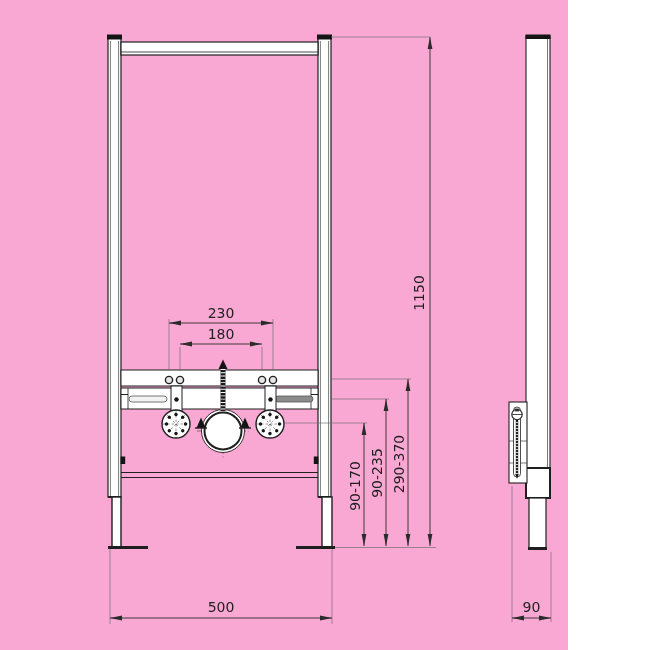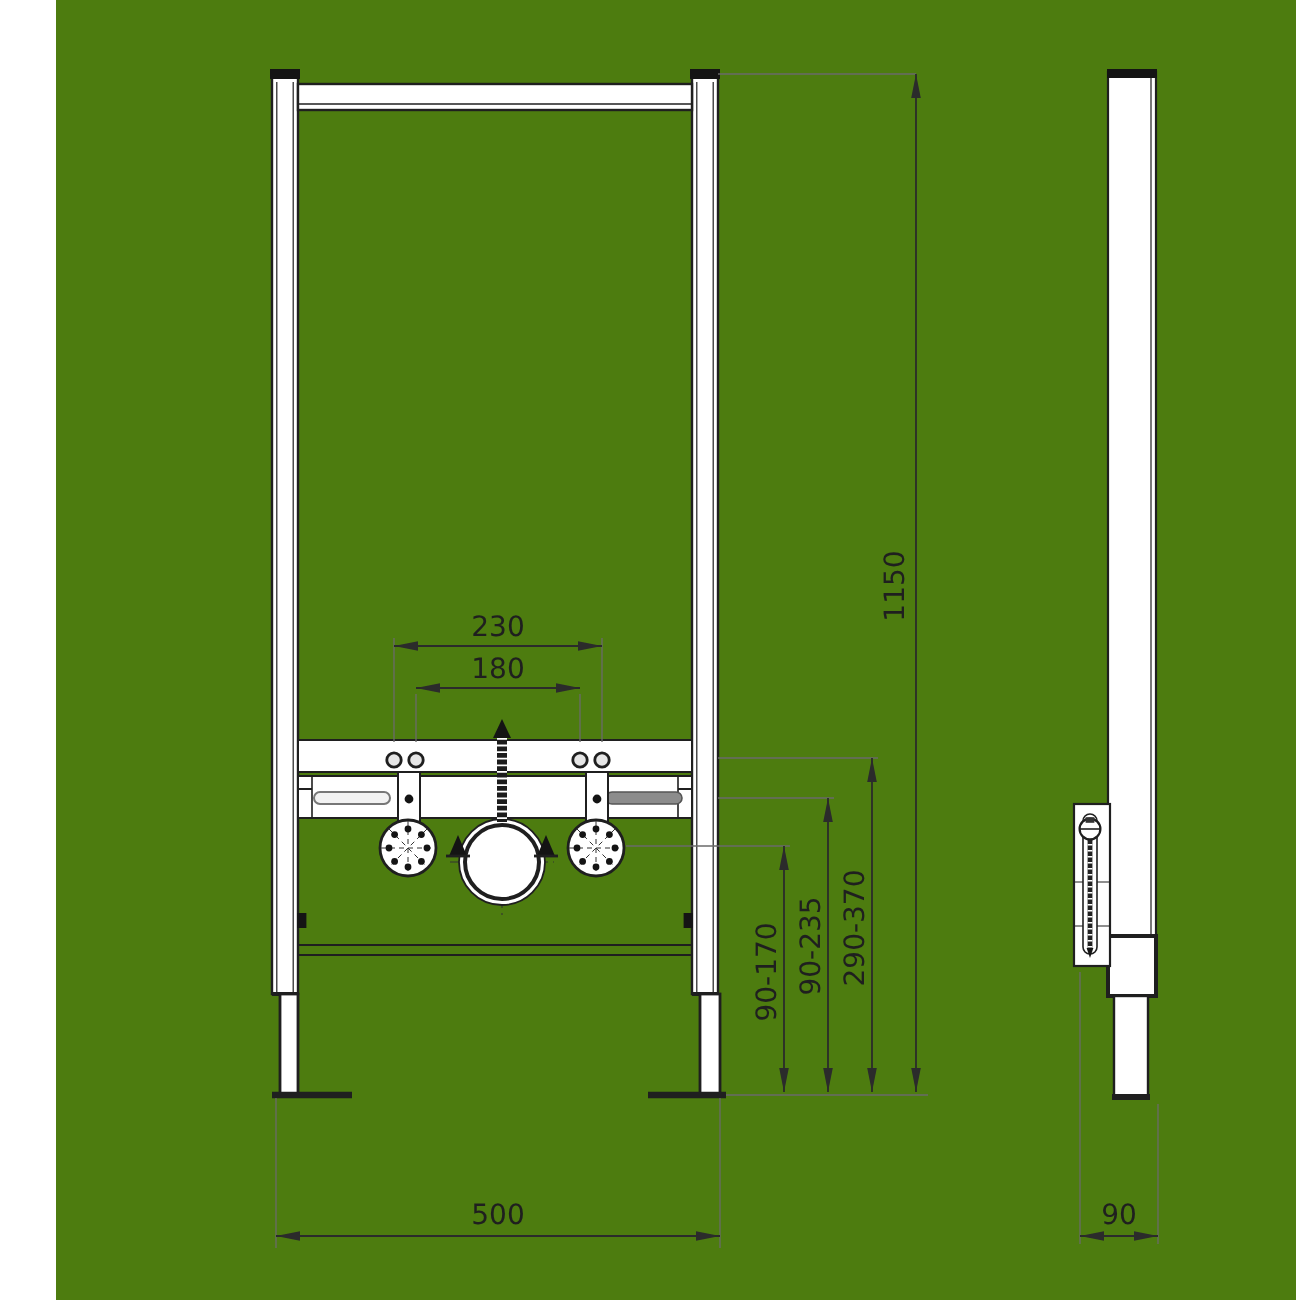--- a/index.html
+++ b/index.html
@@ -3,25 +3,24 @@
 <meta charset="utf-8">
 <style>
   html, body {
     margin: 0;
     padding: 0;
     background: #ffffff;
     font-family: "DejaVu Sans", "Liberation Sans", sans-serif;
   }
   .stage {
     position: relative;
-    width: 620px;
+    width: 568px;
     height: 650px;
-    background: #4d7c0f;
+    background: #f9a8d4;
     overflow: hidden;
-    margin-left: 28px;
   }
   svg { display: block; }
   text {
     font-family: "DejaVu Sans", "Liberation Sans", sans-serif;
     font-size: 14px;
     fill: #1f1f1f;
   }
 </style>
 </head>
 <body>

